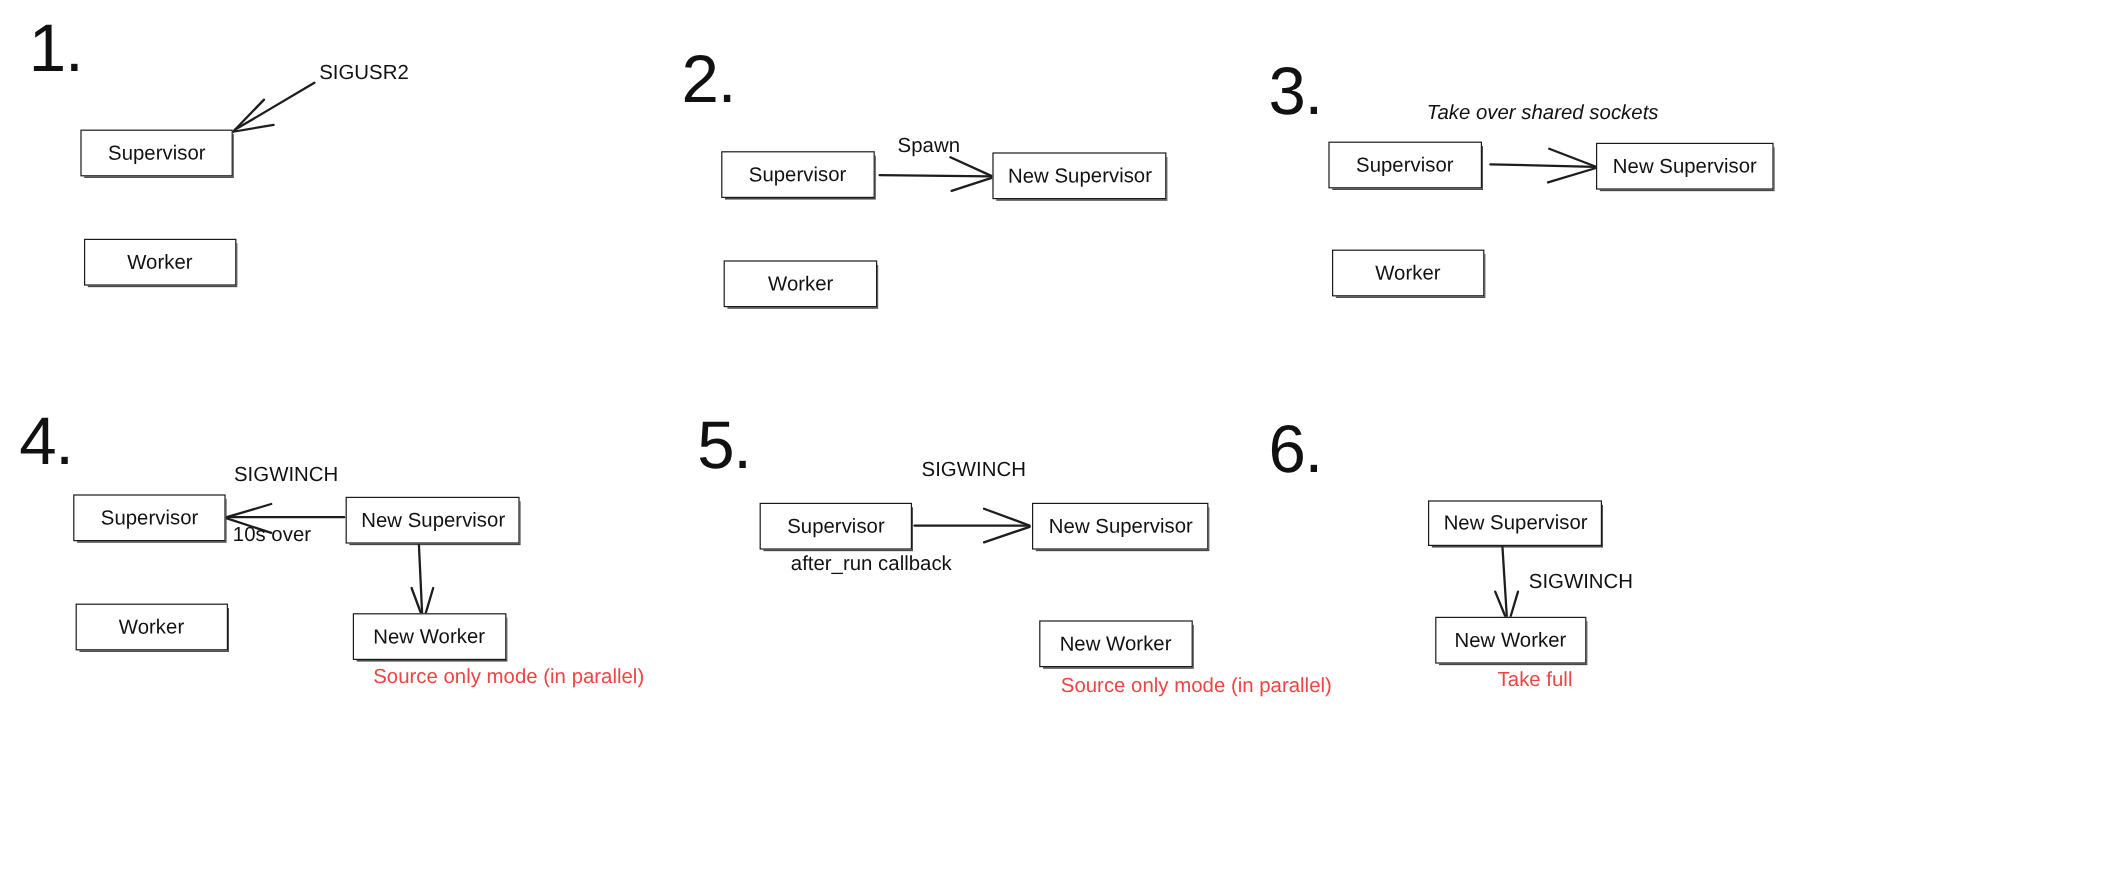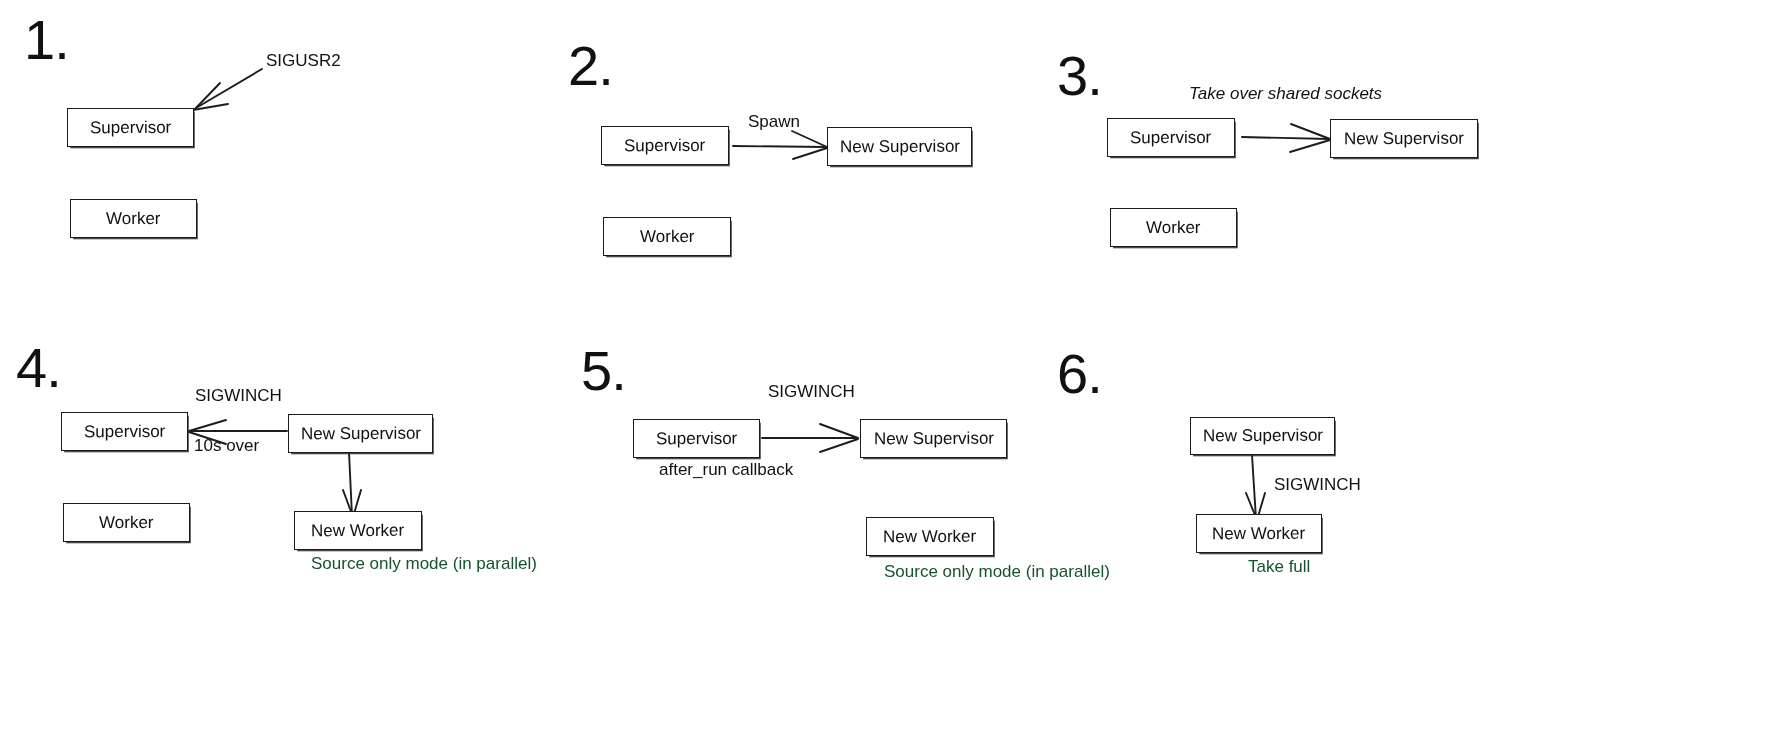--- a/index.html
+++ b/index.html
@@ -53,21 +53,21 @@
   }
   .edge-label {
     position: absolute;
     font-size: 17px;
     color: #111111;
     white-space: nowrap;
   }
   .caption {
     position: absolute;
     font-size: 17px;
-    color: #14532d;
+    color: #ef4444;
     white-space: nowrap;
     text-align: right;
   }
   svg.arrows {
     position: absolute;
     left: 0;
     top: 0;
     width: 1768px;
     height: 735px;
     overflow: visible;

